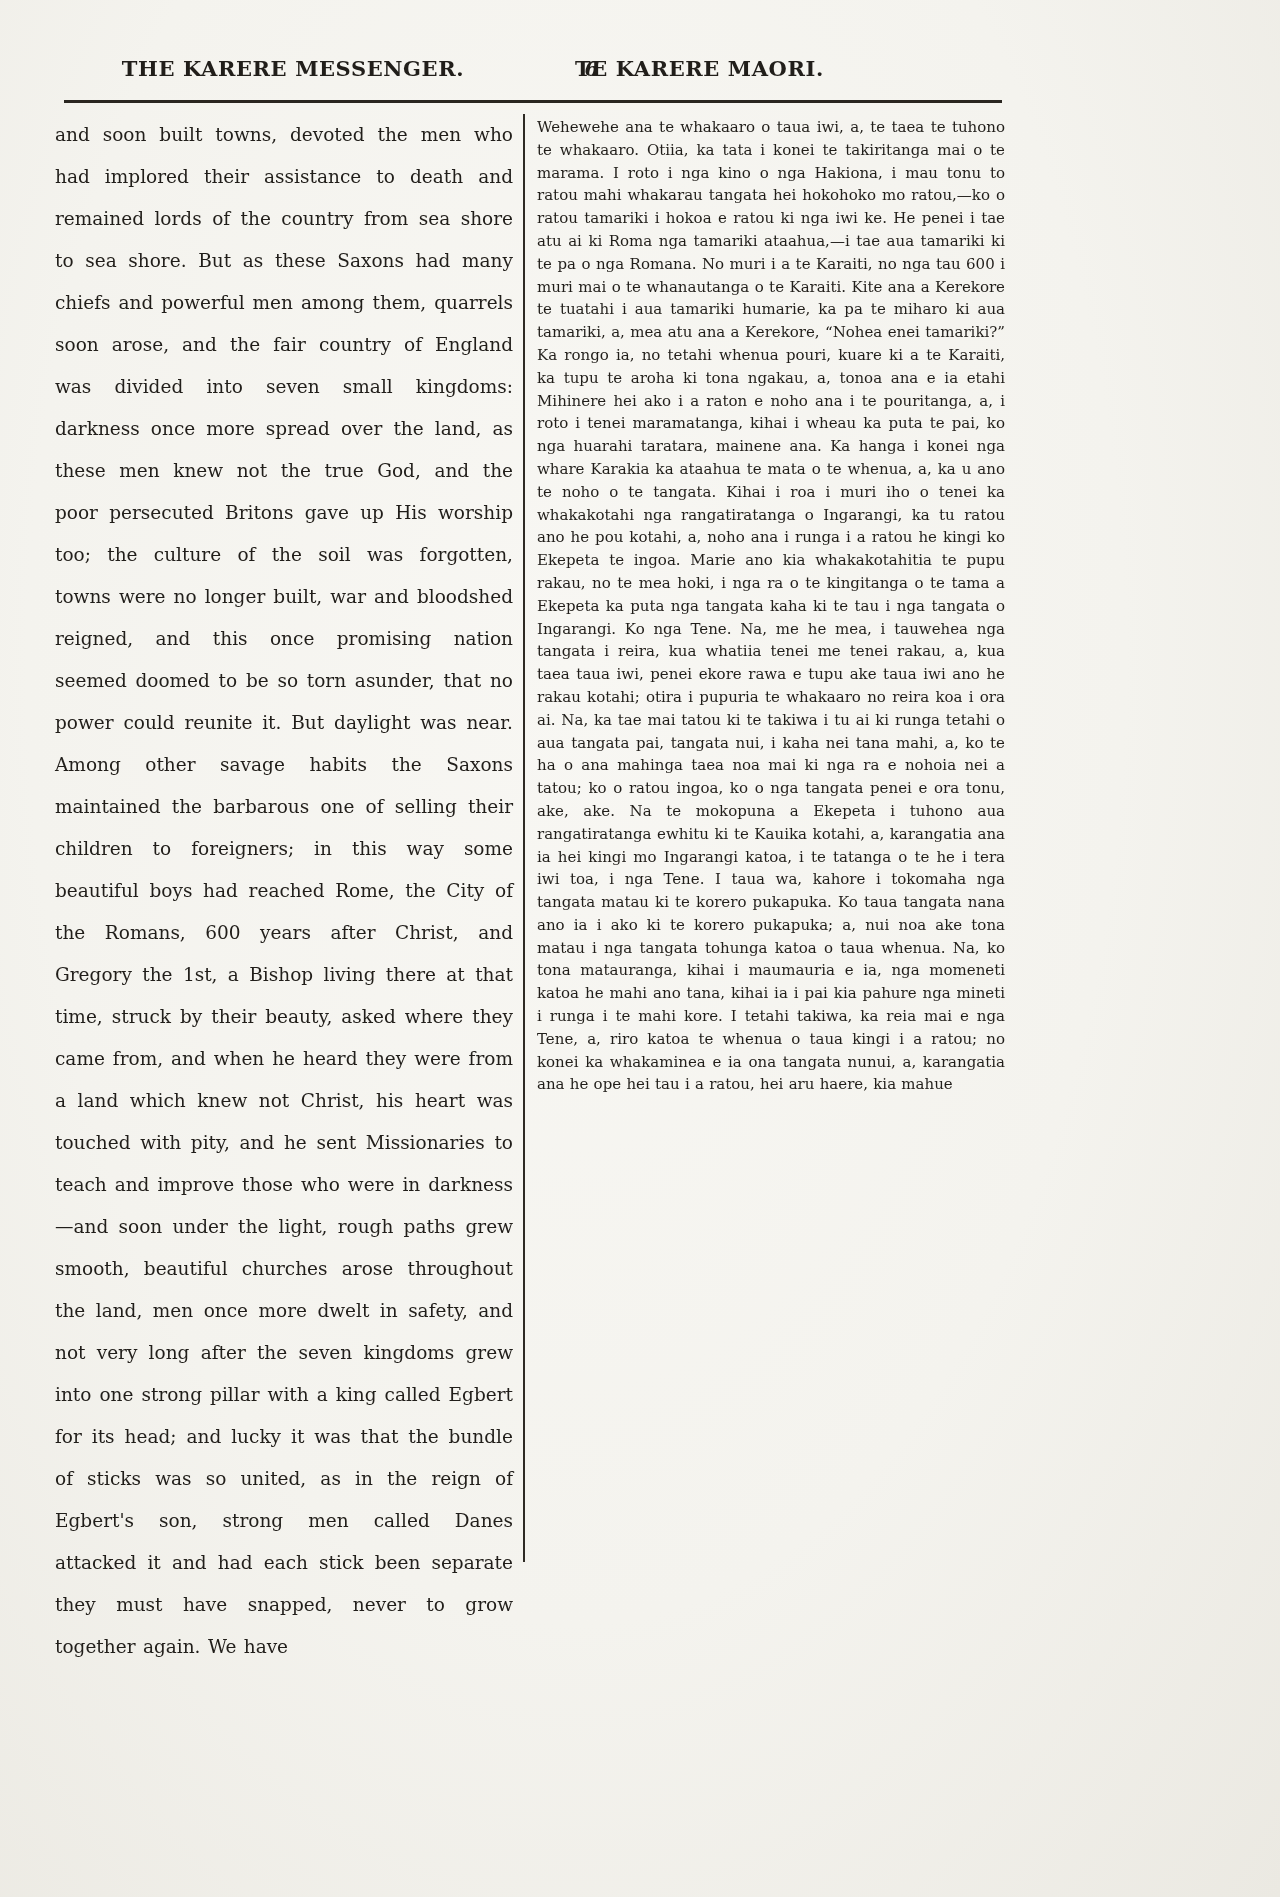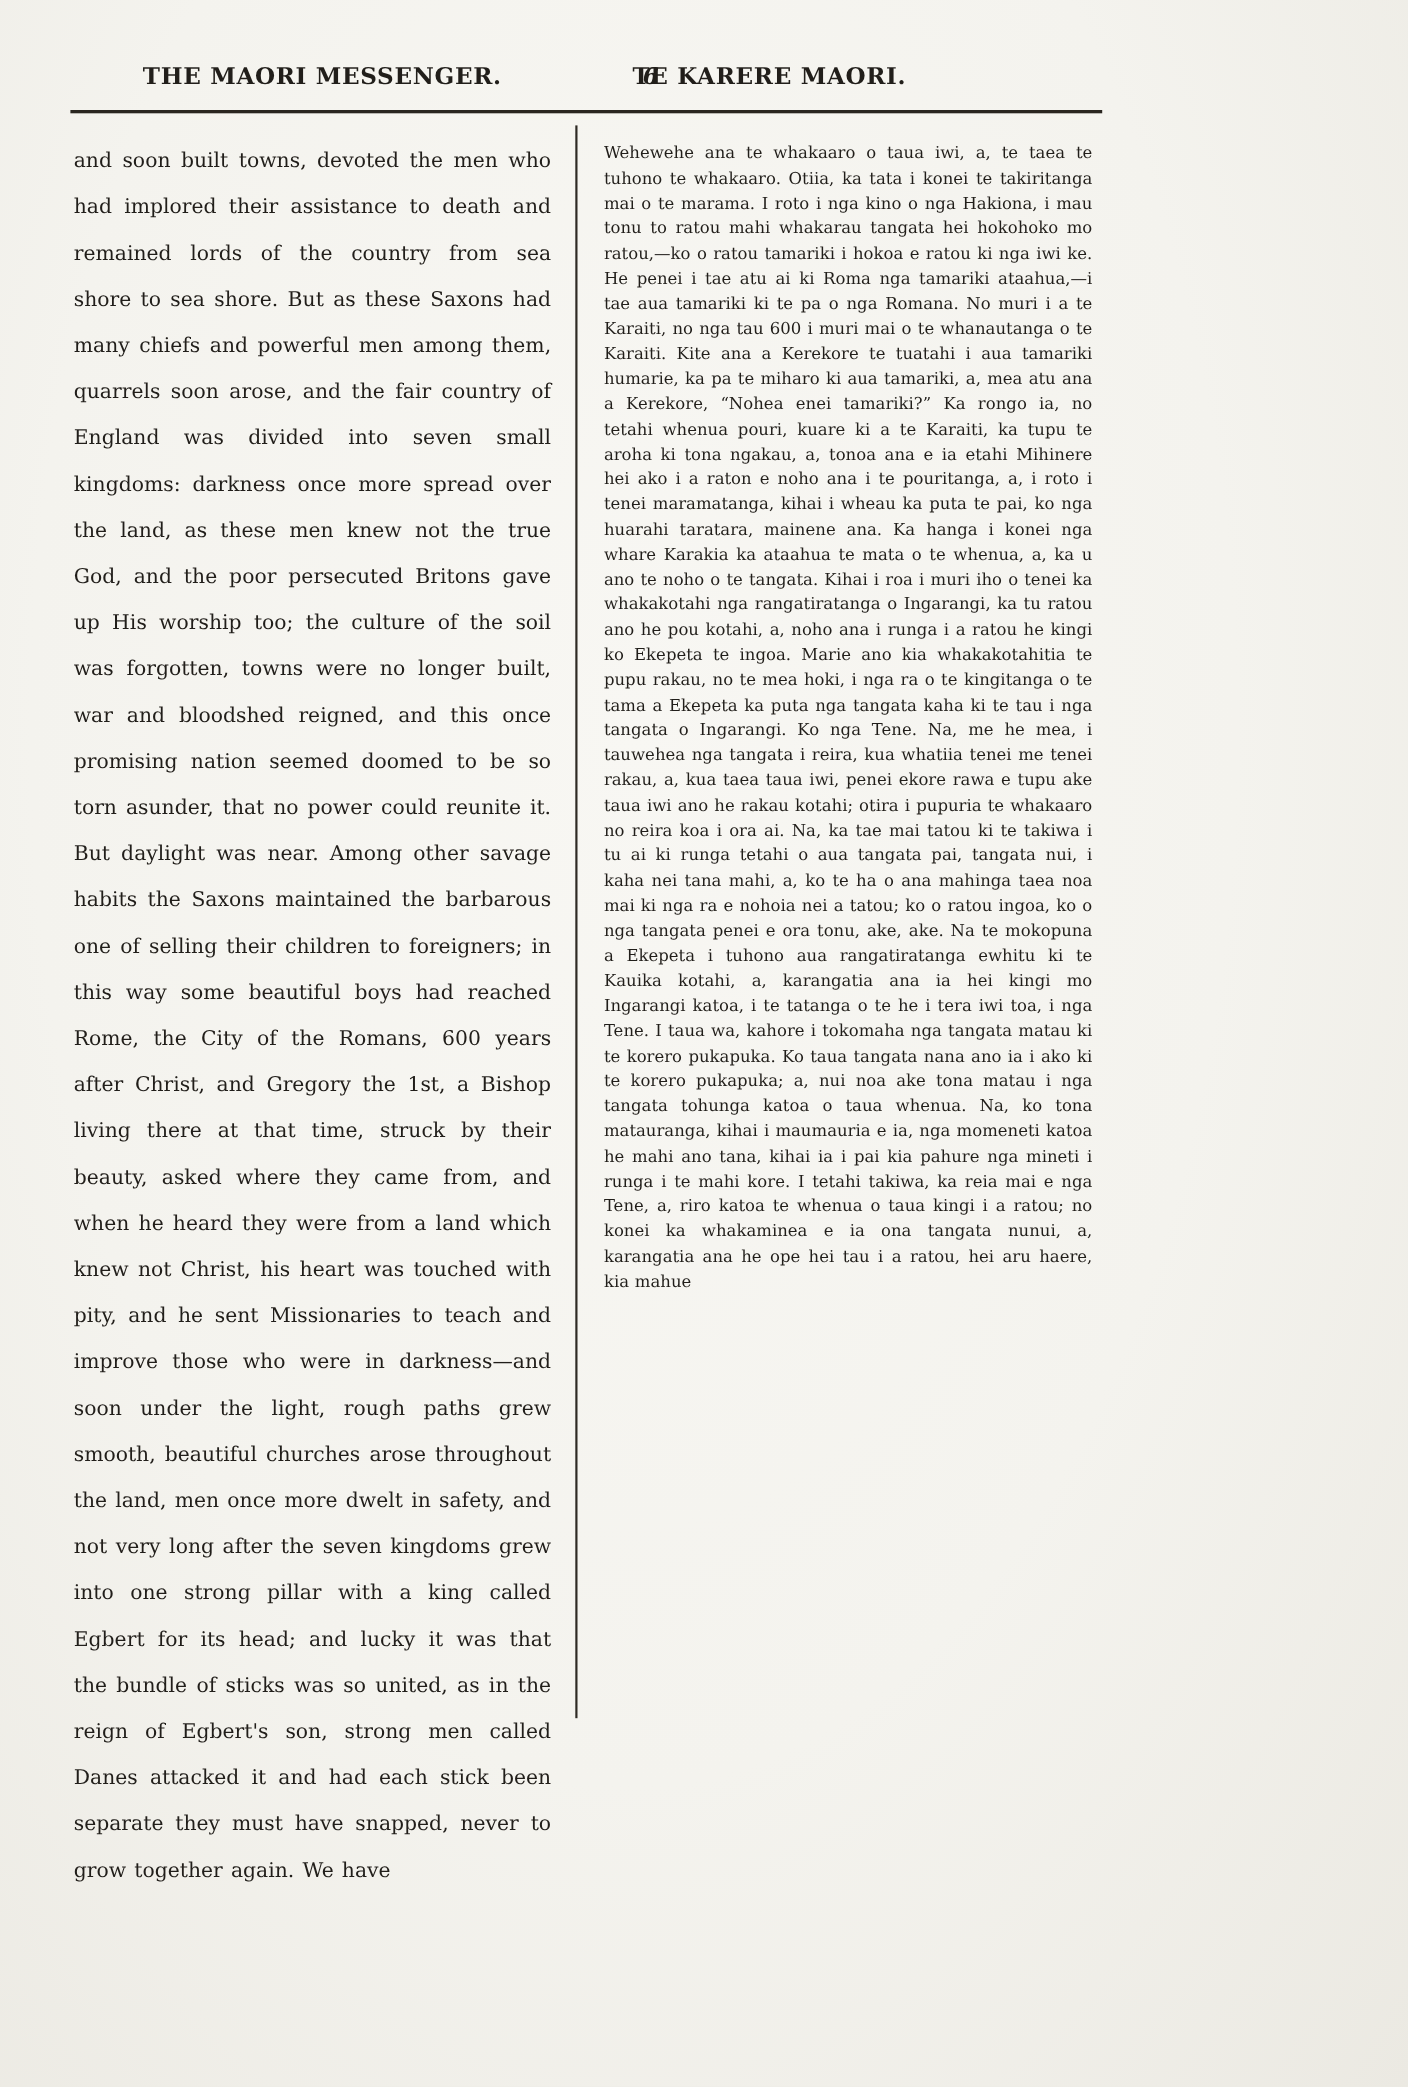--- a/index.html
+++ b/index.html
@@ -89,29 +89,29 @@
   .col-right {
     position: absolute;
     left: 482px;
     top: 2px;
     width: 468px;
     font-size: 15px;
     line-height: 22.8px;
     text-align: justify;
     word-spacing: 0.5px;
   }
-  p { margin: 12px; }
+  p { margin: 0; }
 </style>
 </head>
 <body>
 
 <div class="page">
 
   <header class="masthead">
-    <div class="title-left">THE MAORI MESSENGER.</div>
+    <div class="title-left">THE KARERE MESSENGER.</div>
     <div class="page-number">6</div>
     <div class="title-right">TE KARERE MAORI.</div>
   </header>
 
   <div class="rule"></div>
 
   <main class="columns">
 
     <section class="col-left" lang="en">
       <p>and soon built towns, devoted the men who had implored their assistance to death and remained lords of the country from sea shore to sea shore. But as these Saxons had many chiefs and powerful men among them, quarrels soon arose, and the fair country of England was divided into seven small kingdoms: darkness once more spread over the land, as these men knew not the true God, and the poor persecuted Britons gave up His worship too; the culture of the soil was forgotten, towns were no longer built, war and bloodshed reigned, and this once promising nation seemed doomed to be so torn asunder, that no power could reunite it. But daylight was near. Among other savage habits the Saxons maintained the barbarous one of selling their children to foreigners; in this way some beautiful boys had reached Rome, the City of the Romans, 600 years after Christ, and Gregory the 1st, a Bishop living there at that time, struck by their beauty, asked where they came from, and when he heard they were from a land which knew not Christ, his heart was touched with pity, and he sent Missionaries to teach and improve those who were in darkness—and soon under the light, rough paths grew smooth, beautiful churches arose throughout the land, men once more dwelt in safety, and not very long after the seven kingdoms grew into one strong pillar with a king called Egbert for its head; and lucky it was that the bundle of sticks was so united, as in the reign of Egbert's son, strong men called Danes attacked it and had each stick been separate they must have snapped, never to grow together again. We have</p>

